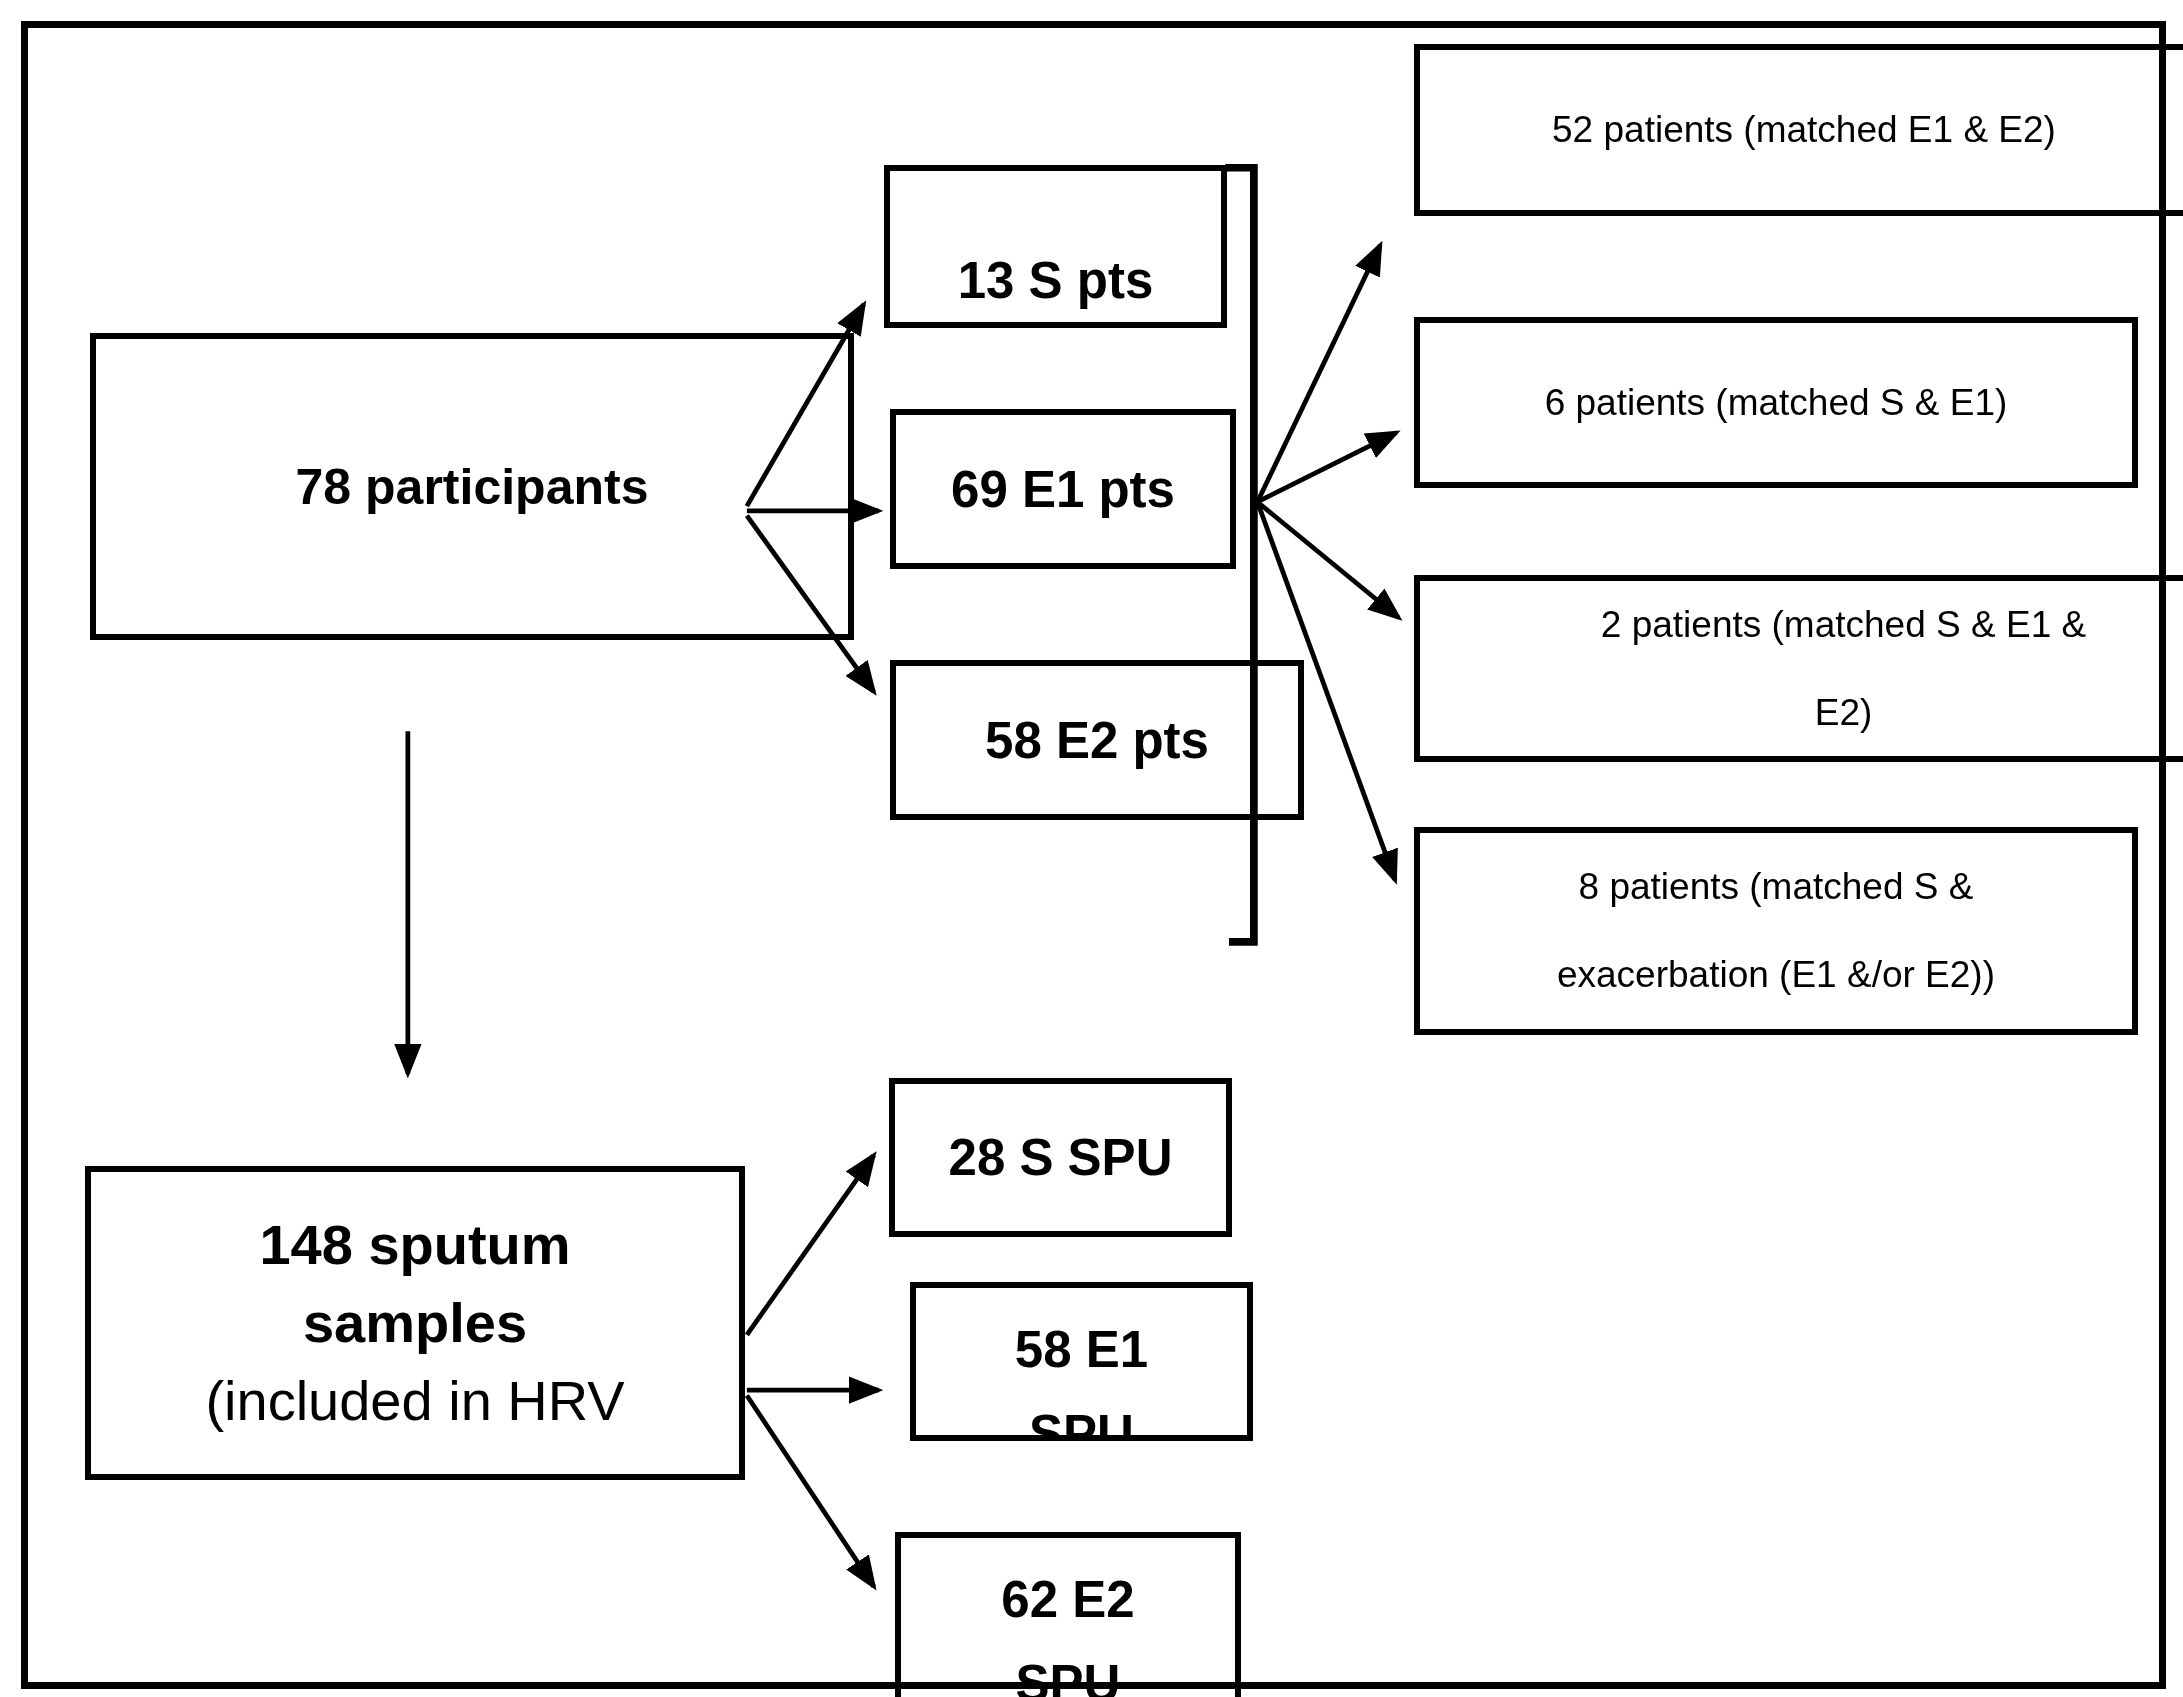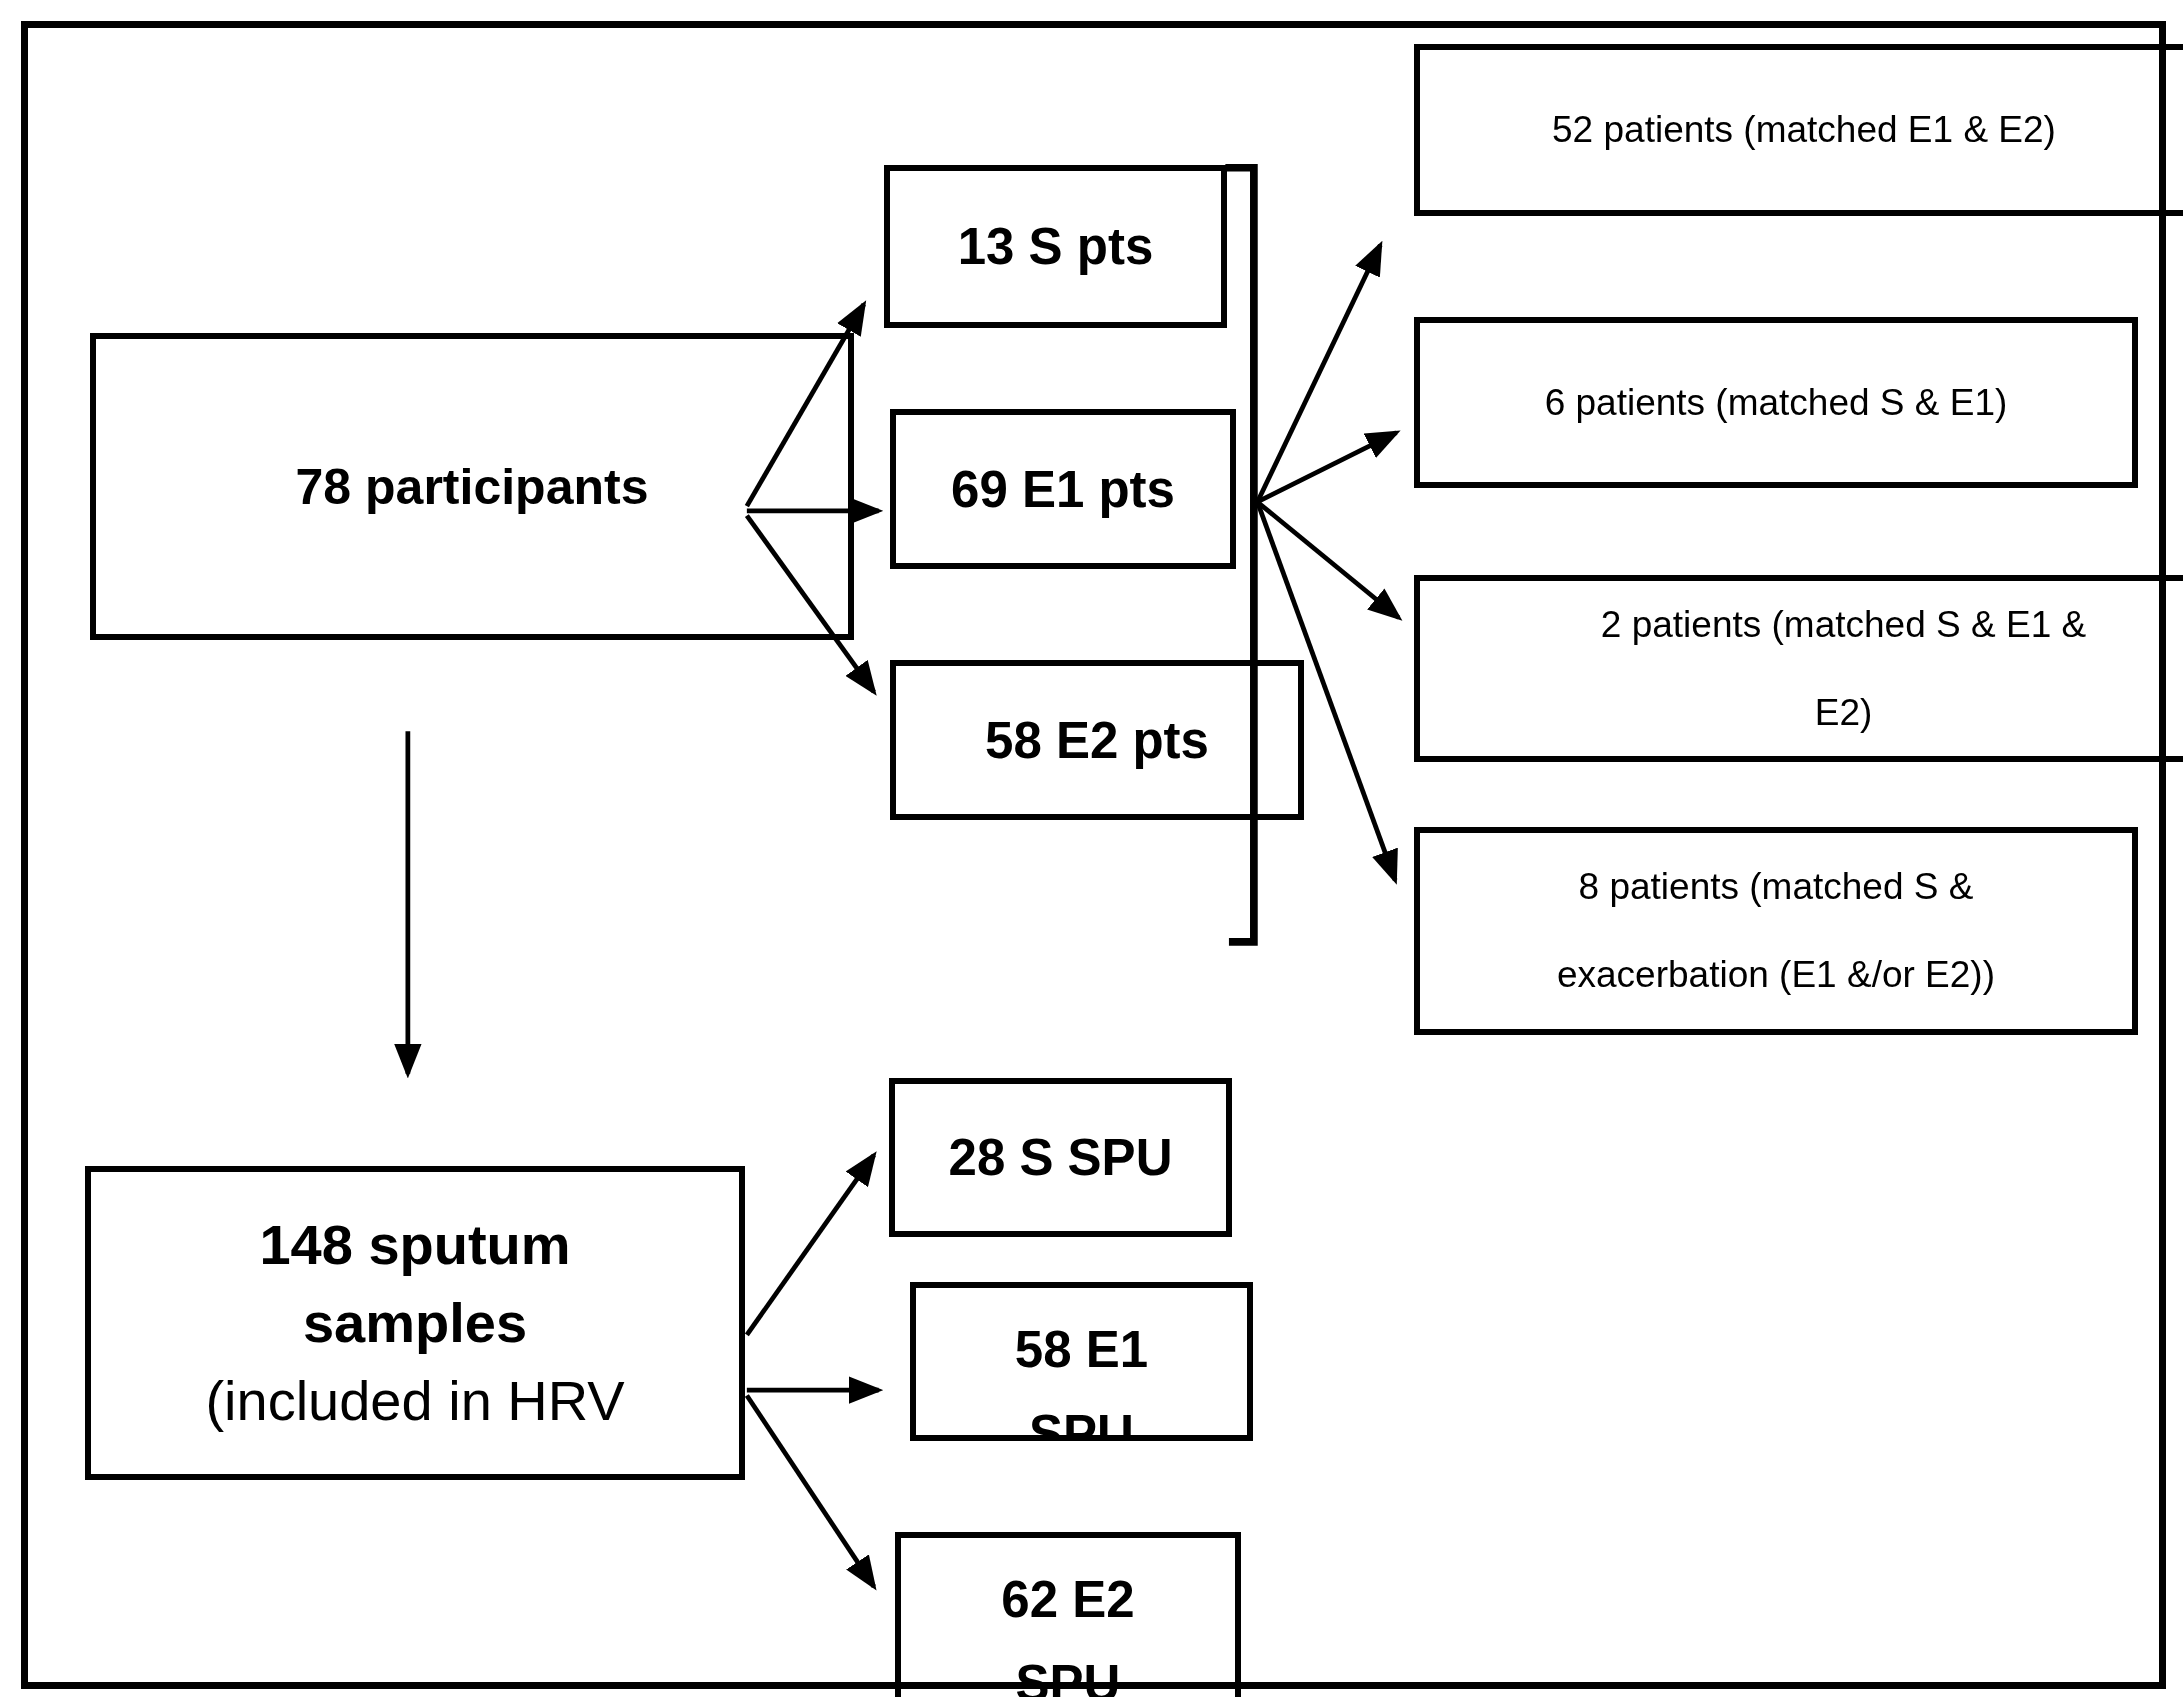--- a/index.html
+++ b/index.html
@@ -65,21 +65,21 @@
 </style>
 </head>
 <body>
 
 <div id="canvas">
 
   <div class="box big" id="b78" style="left:90px; top:333px; width:764px; height:307px;">
     <span>78 participants</span>
   </div>
 
-  <div class="box mid" id="b13s" style="left:884px; top:165px; width:343px; height:163px;">
+  <div class="box mid" id="b13s" style="left:884px; top:165px; width:343px; height:163px;justify-content:flex-end;">
     <span>13 S pts</span>
   </div>
 
   <div class="box mid" id="b58e1" style="left:890px; top:409px; width:346px; height:160px;">
     <span>69 E1 pts</span>
   </div>
 
   <div class="box mid" id="b58e2" style="left:890px; top:660px; width:414px; height:160px;">
     <span>58 E2 pts</span>
   </div>

